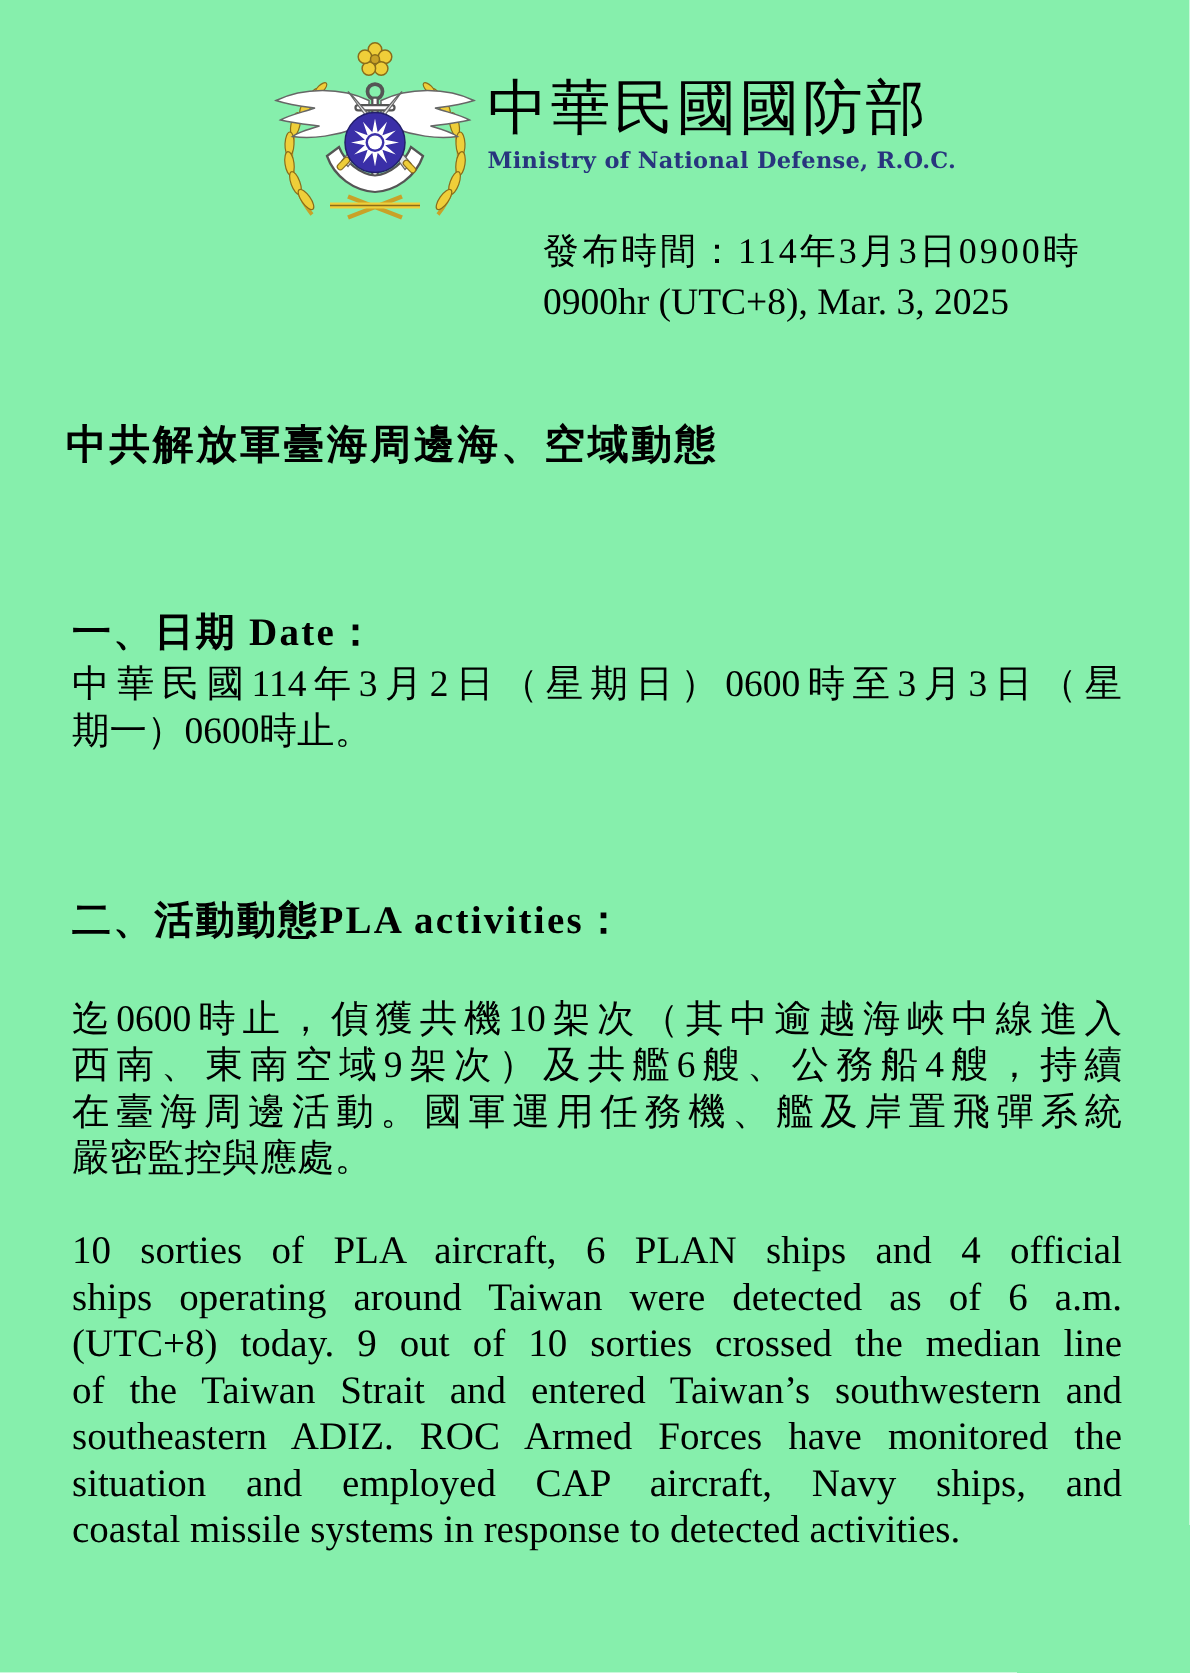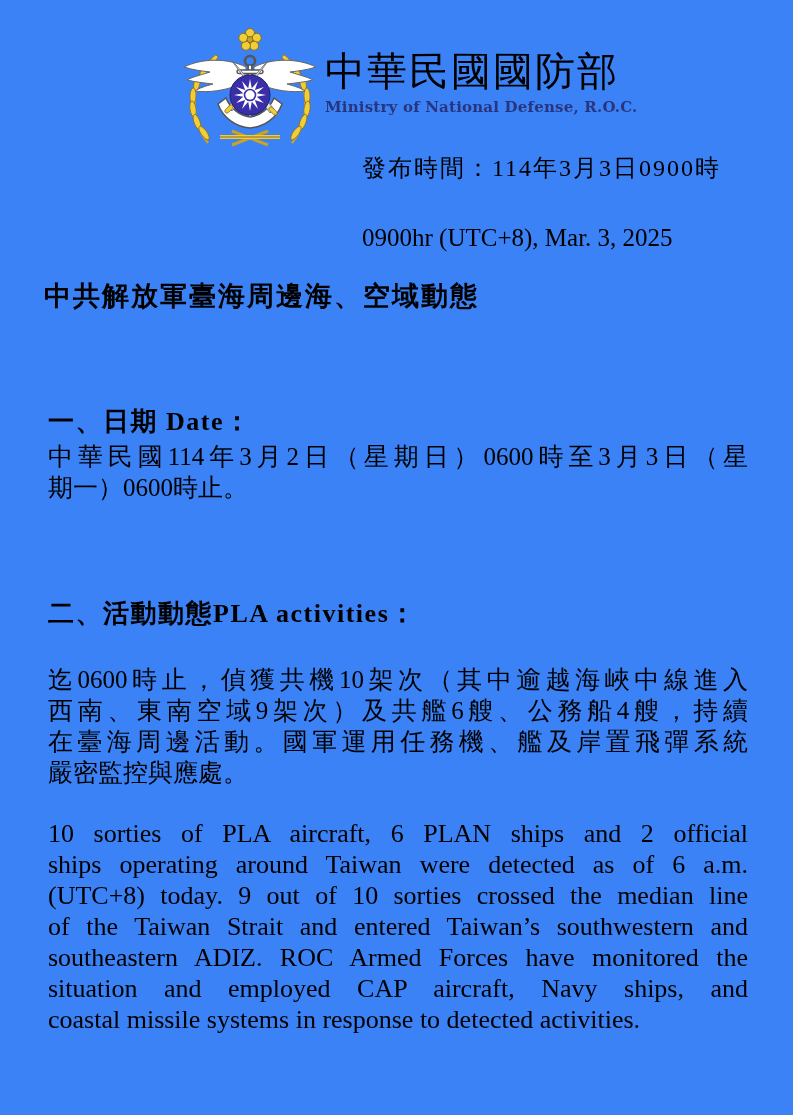--- a/index.html
+++ b/index.html
@@ -1,20 +1,20 @@
 <!DOCTYPE html>
 <html><head>
 <meta charset="utf-8">
 <style>
   * { margin:0; padding:0; box-sizing:border-box; }
   html,body { background:#ffffff; }
   .page {
     position:relative;
     width:793px; height:1115px;
-    background:#3b82f6;
+    background:#86efac;
     overflow:hidden;
     font-family:"Liberation Serif","DejaVu Serif",serif;
     color:#000000;
   }
   
   .mnd-header {
     position:absolute; top:25px; left:180px;
     display:flex; align-items:flex-start;
   }
   .emblem-wrap { width:140px; height:124px; flex:0 0 auto; }
@@ -24,21 +24,21 @@
     letter-spacing:2px; white-space:nowrap;
   }
   .org-en {
     font-family:"DejaVu Serif","Liberation Serif",serif;
     font-size:15px; font-weight:bold; letter-spacing:0.2px;
     margin-top:3px; white-space:nowrap;
   }
   
   .release { position:absolute; top:151px; left:362px; line-height:34px; }
   .release-zh { font-size:24px; letter-spacing:2px; white-space:nowrap; }
-  .release-en { font-size:25px; white-space:nowrap;margin-top:36px; }
+  .release-en { font-size:25px; white-space:nowrap; }
   
   .doc-title { position:absolute; top:280px; left:0; width:793px; text-align:left; font-weight:bold;margin-left:44px; }
   .doc-title-zh { font-size:27px; line-height:33px; letter-spacing:2px; }
   .doc-title-en { font-size:27px; line-height:33px; letter-spacing:-1px; }
   
   .sec-heading {
     position:absolute; left:48px; width:700px;
     font-size:26px; font-weight:bold; letter-spacing:1.5px; white-space:nowrap;
   }
   .h-date { top:376px;margin-top:28px; }
@@ -154,21 +154,21 @@
   <div class="sec-heading h-act">二、活動動態PLA activities：</div>
 
   <div class="par zh-par p-act-zh">
     <div class="jline">迄0600時止，偵獲共機10架次（其中逾越海峽中線進入</div>
     <div class="jline">西南、東南空域9架次）及共艦6艘、公務船4艘，持續</div>
     <div class="jline">在臺海周邊活動。國軍運用任務機、艦及岸置飛彈系統</div>
     <div class="line-last">嚴密監控與應處。</div>
   </div>
 
   <div class="par en-par p-act-en">
-    <div class="jline">10 sorties of PLA aircraft, 6 PLAN ships and 2 official</div>
+    <div class="jline">10 sorties of PLA aircraft, 6 PLAN ships and 4 official</div>
     <div class="jline">ships operating around Taiwan were detected as of 6 a.m.</div>
     <div class="jline">(UTC+8) today. 9 out of 10 sorties crossed the median line</div>
     <div class="jline">of the Taiwan Strait and entered Taiwan’s southwestern and</div>
     <div class="jline">southeastern ADIZ. ROC Armed Forces have monitored the</div>
     <div class="jline">situation and employed CAP aircraft, Navy ships, and</div>
     <div class="line-last">coastal missile systems in response to detected activities.</div>
   </div>
 
 </div>
 

